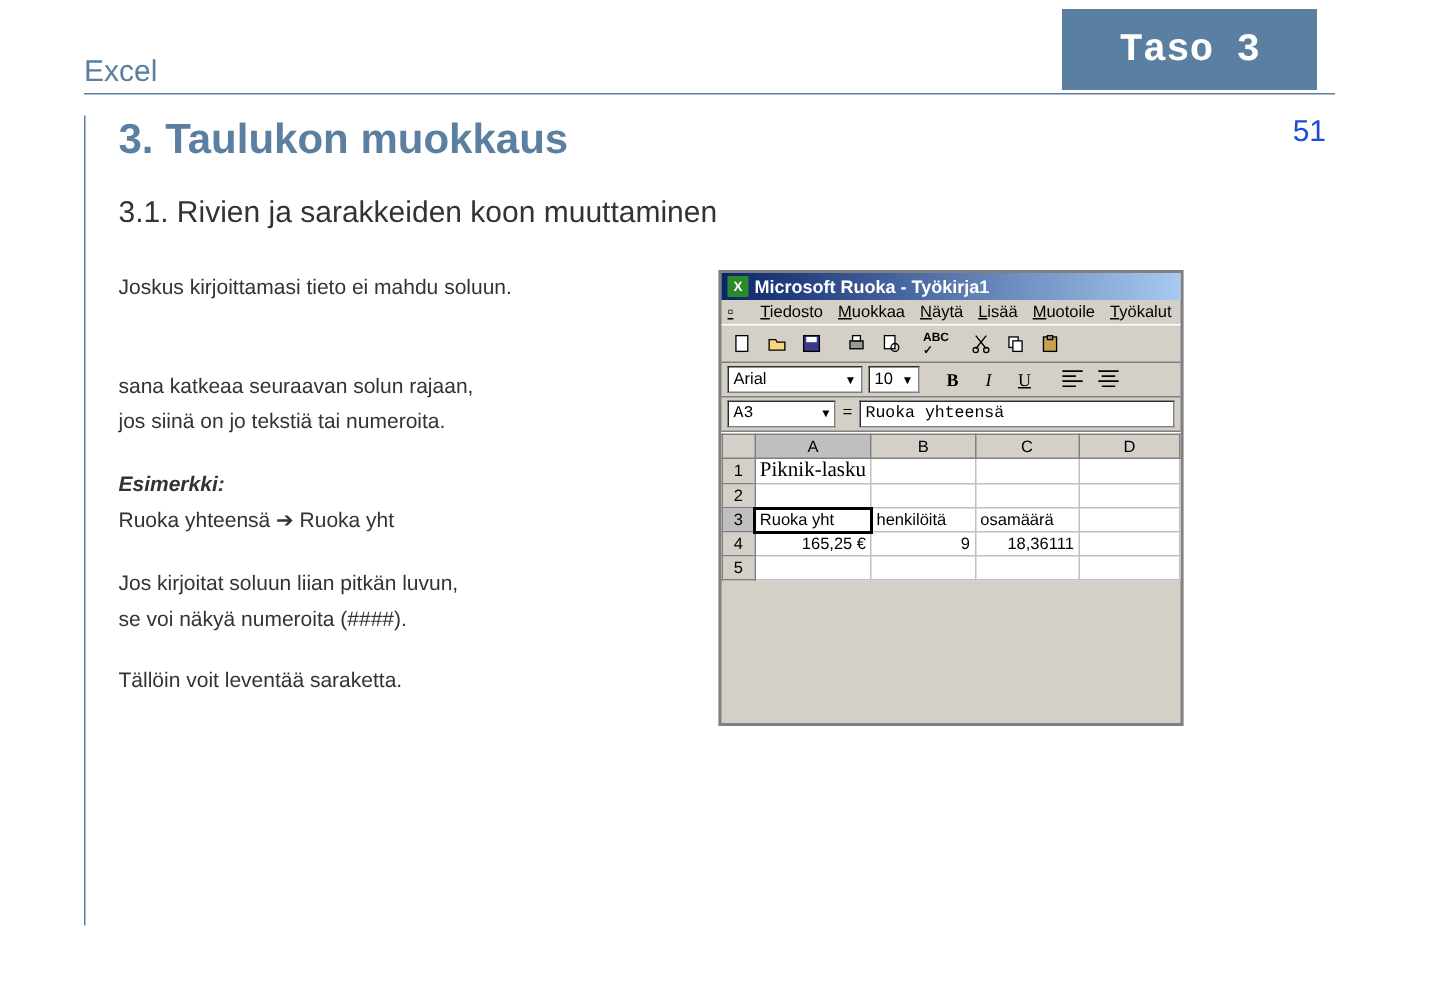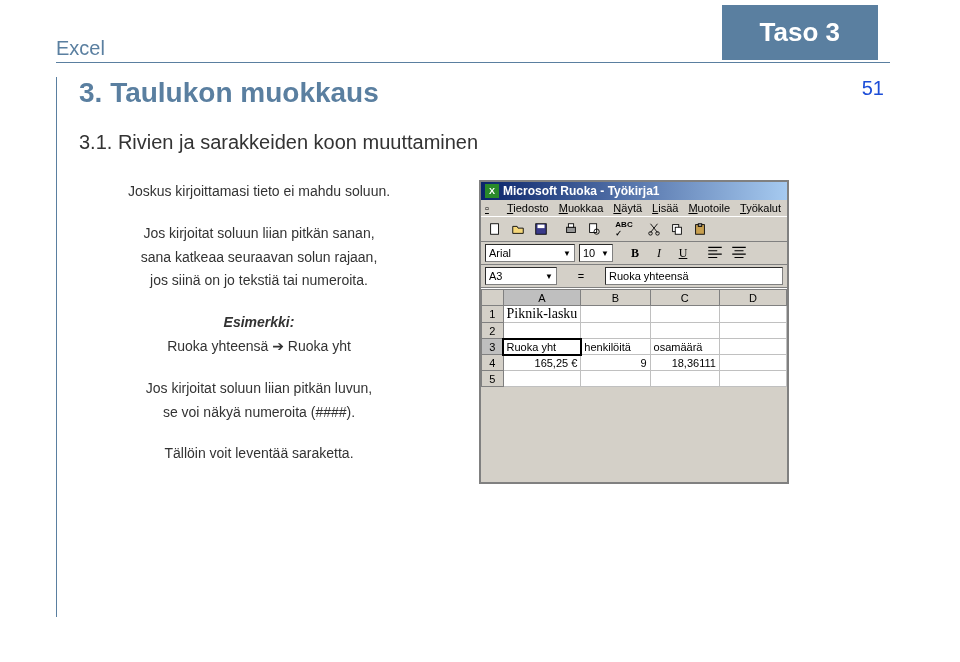--- a/index.html
+++ b/index.html
@@ -21,20 +21,21 @@
       font-size: 20px;
       flex: 1;
     }
     .hdr-badge {
       background: #5a7fa0;
       color: #fff;
       font-size: 26px;
       font-weight: bold;
       padding: 12px 38px;
       margin-right: 70px;
+      font-family: Liberation Mono, monospace;
     }
     .hdr-rule {
       border-bottom: 1px solid #5a7fa0;
       margin: 2px 70px 0 56px;
     }
     .content {
       border-left: 1px solid #5a7fa0;
       margin: 14px 0 0 56px;
       padding-left: 22px;
       position: relative;
@@ -56,21 +57,21 @@
       margin-top: 22px;
       font-size: 20px;
       color: #333;
     }
     .twocol {
       display: flex;
       gap: 40px;
       margin-top: 26px;
     }
     .leftcol { width: 360px; font-size: 14px; color: #333; line-height: 1.7; }
-    .leftcol p { margin-bottom: 18px; text-align: center; }
+    .leftcol p { margin-bottom: 18px; }
 
     
     .excel-shot {
       border: 2px solid #808080;
       width: 310px;
       font-family: "MS Sans Serif", Tahoma, Arial, sans-serif;
       font-size: 11px;
       background: #d4d0c8;
     }
     .titlebar {
@@ -140,22 +141,23 @@
       width: 20px; height: 18px;
       border: 1px solid #d4d0c8;
       display: flex; align-items: center; justify-content: center;
       font-family: "Times New Roman", serif;
       font-size: 12px;
     }
     .formula-bar {
       display: flex;
       align-items: center;
       padding: 2px 4px;
-      gap: 16px;
+      gap: 0;
       border-bottom: 1px solid #808080;
+      font-family: Liberation Mono, monospace;
     }
     .namebox {
       background: #fff;
       border: 1px inset #808080;
       width: 72px; height: 18px;
       display: flex; align-items: center;
       padding: 0 3px;
       font-size: 11px;
     }
     .namebox .arrow { margin-left: auto; font-size: 8px; }
@@ -220,21 +222,21 @@
 
 <div class="content">
   <div class="page-num">51</div>
   <div class="section-title">3. Taulukon muokkaus</div>
   <div class="sub-title">3.1. Rivien ja sarakkeiden koon muuttaminen</div>
 
   <div class="twocol">
     <div class="leftcol">
       <p>Joskus kirjoittamasi tieto ei mahdu soluun.</p>
       <p>
-        <span>Jos kirjoitat soluun liian pitkän sanan,</span><br>
+        <br>
         <span>sana katkeaa seuraavan solun rajaan,</span><br>
         <span>jos siinä on jo tekstiä tai numeroita.</span>
       </p>
       <p>
         <strong><em>Esimerkki:</em></strong><br>
         <span>Ruoka yhteensä ➔ Ruoka yht</span>
       </p>
       <p>
         <span>Jos kirjoitat soluun liian pitkän luvun,</span><br>
         <span>se voi näkyä numeroita (####).</span>

